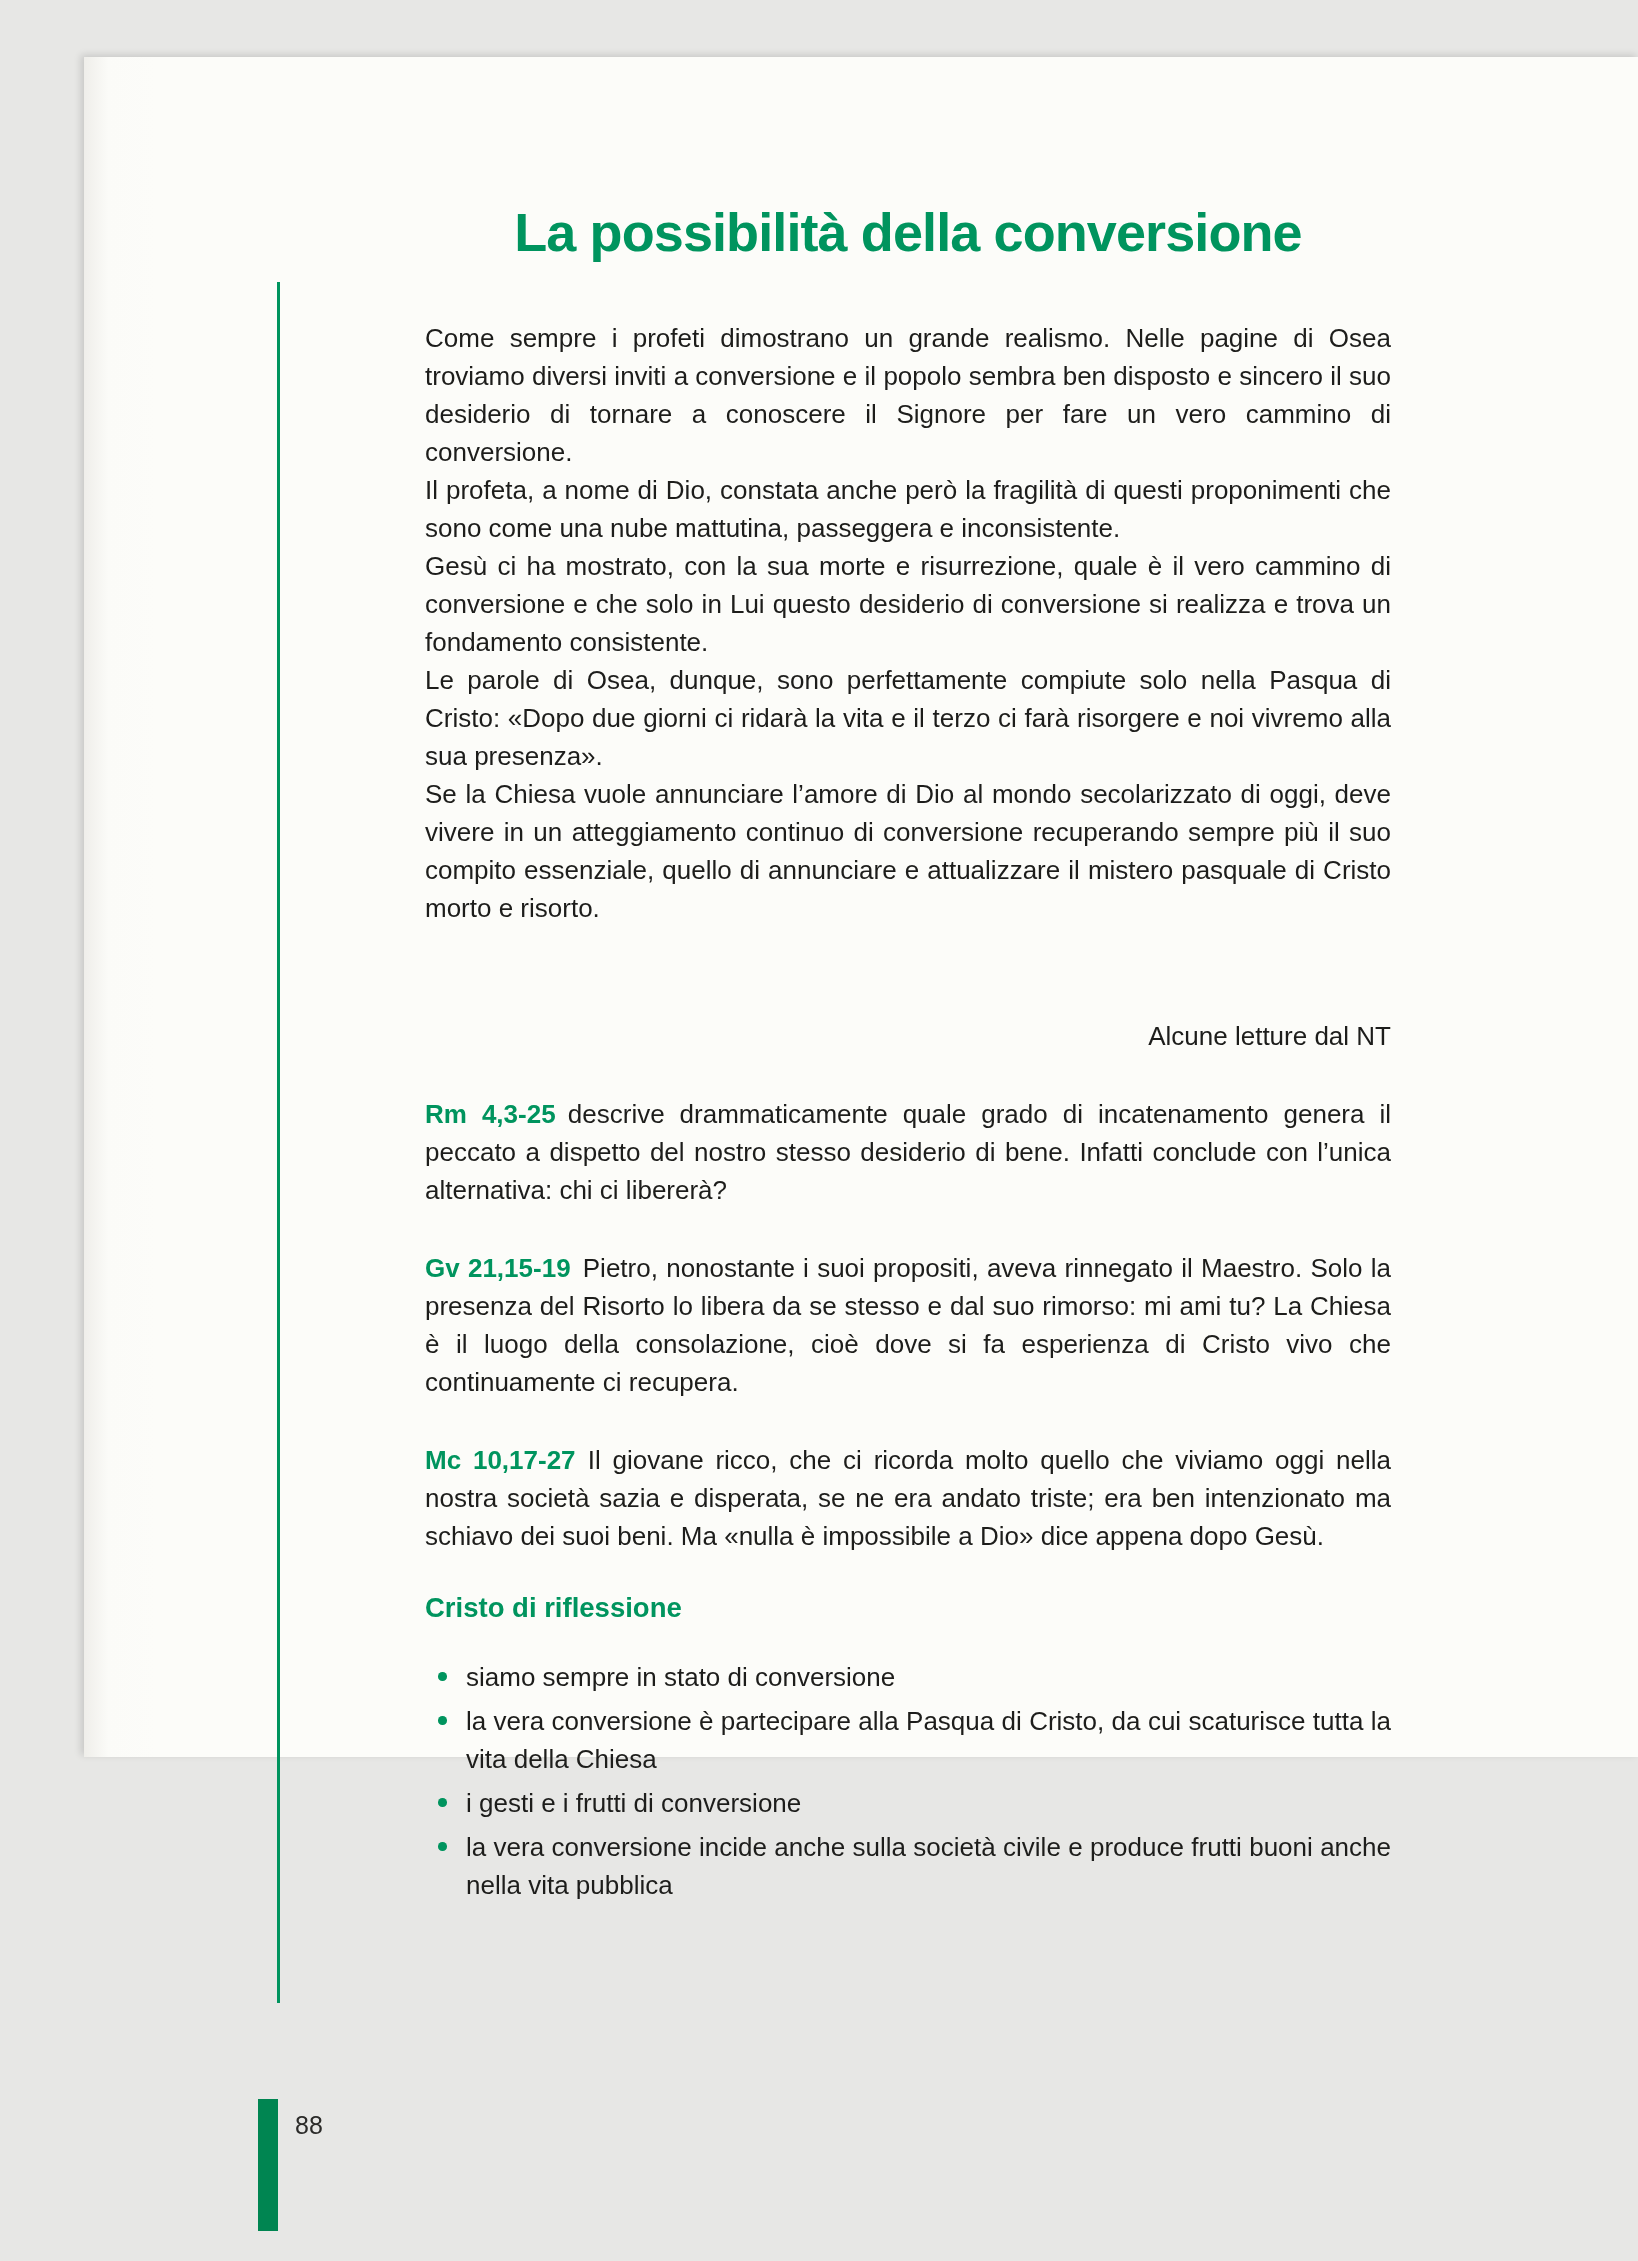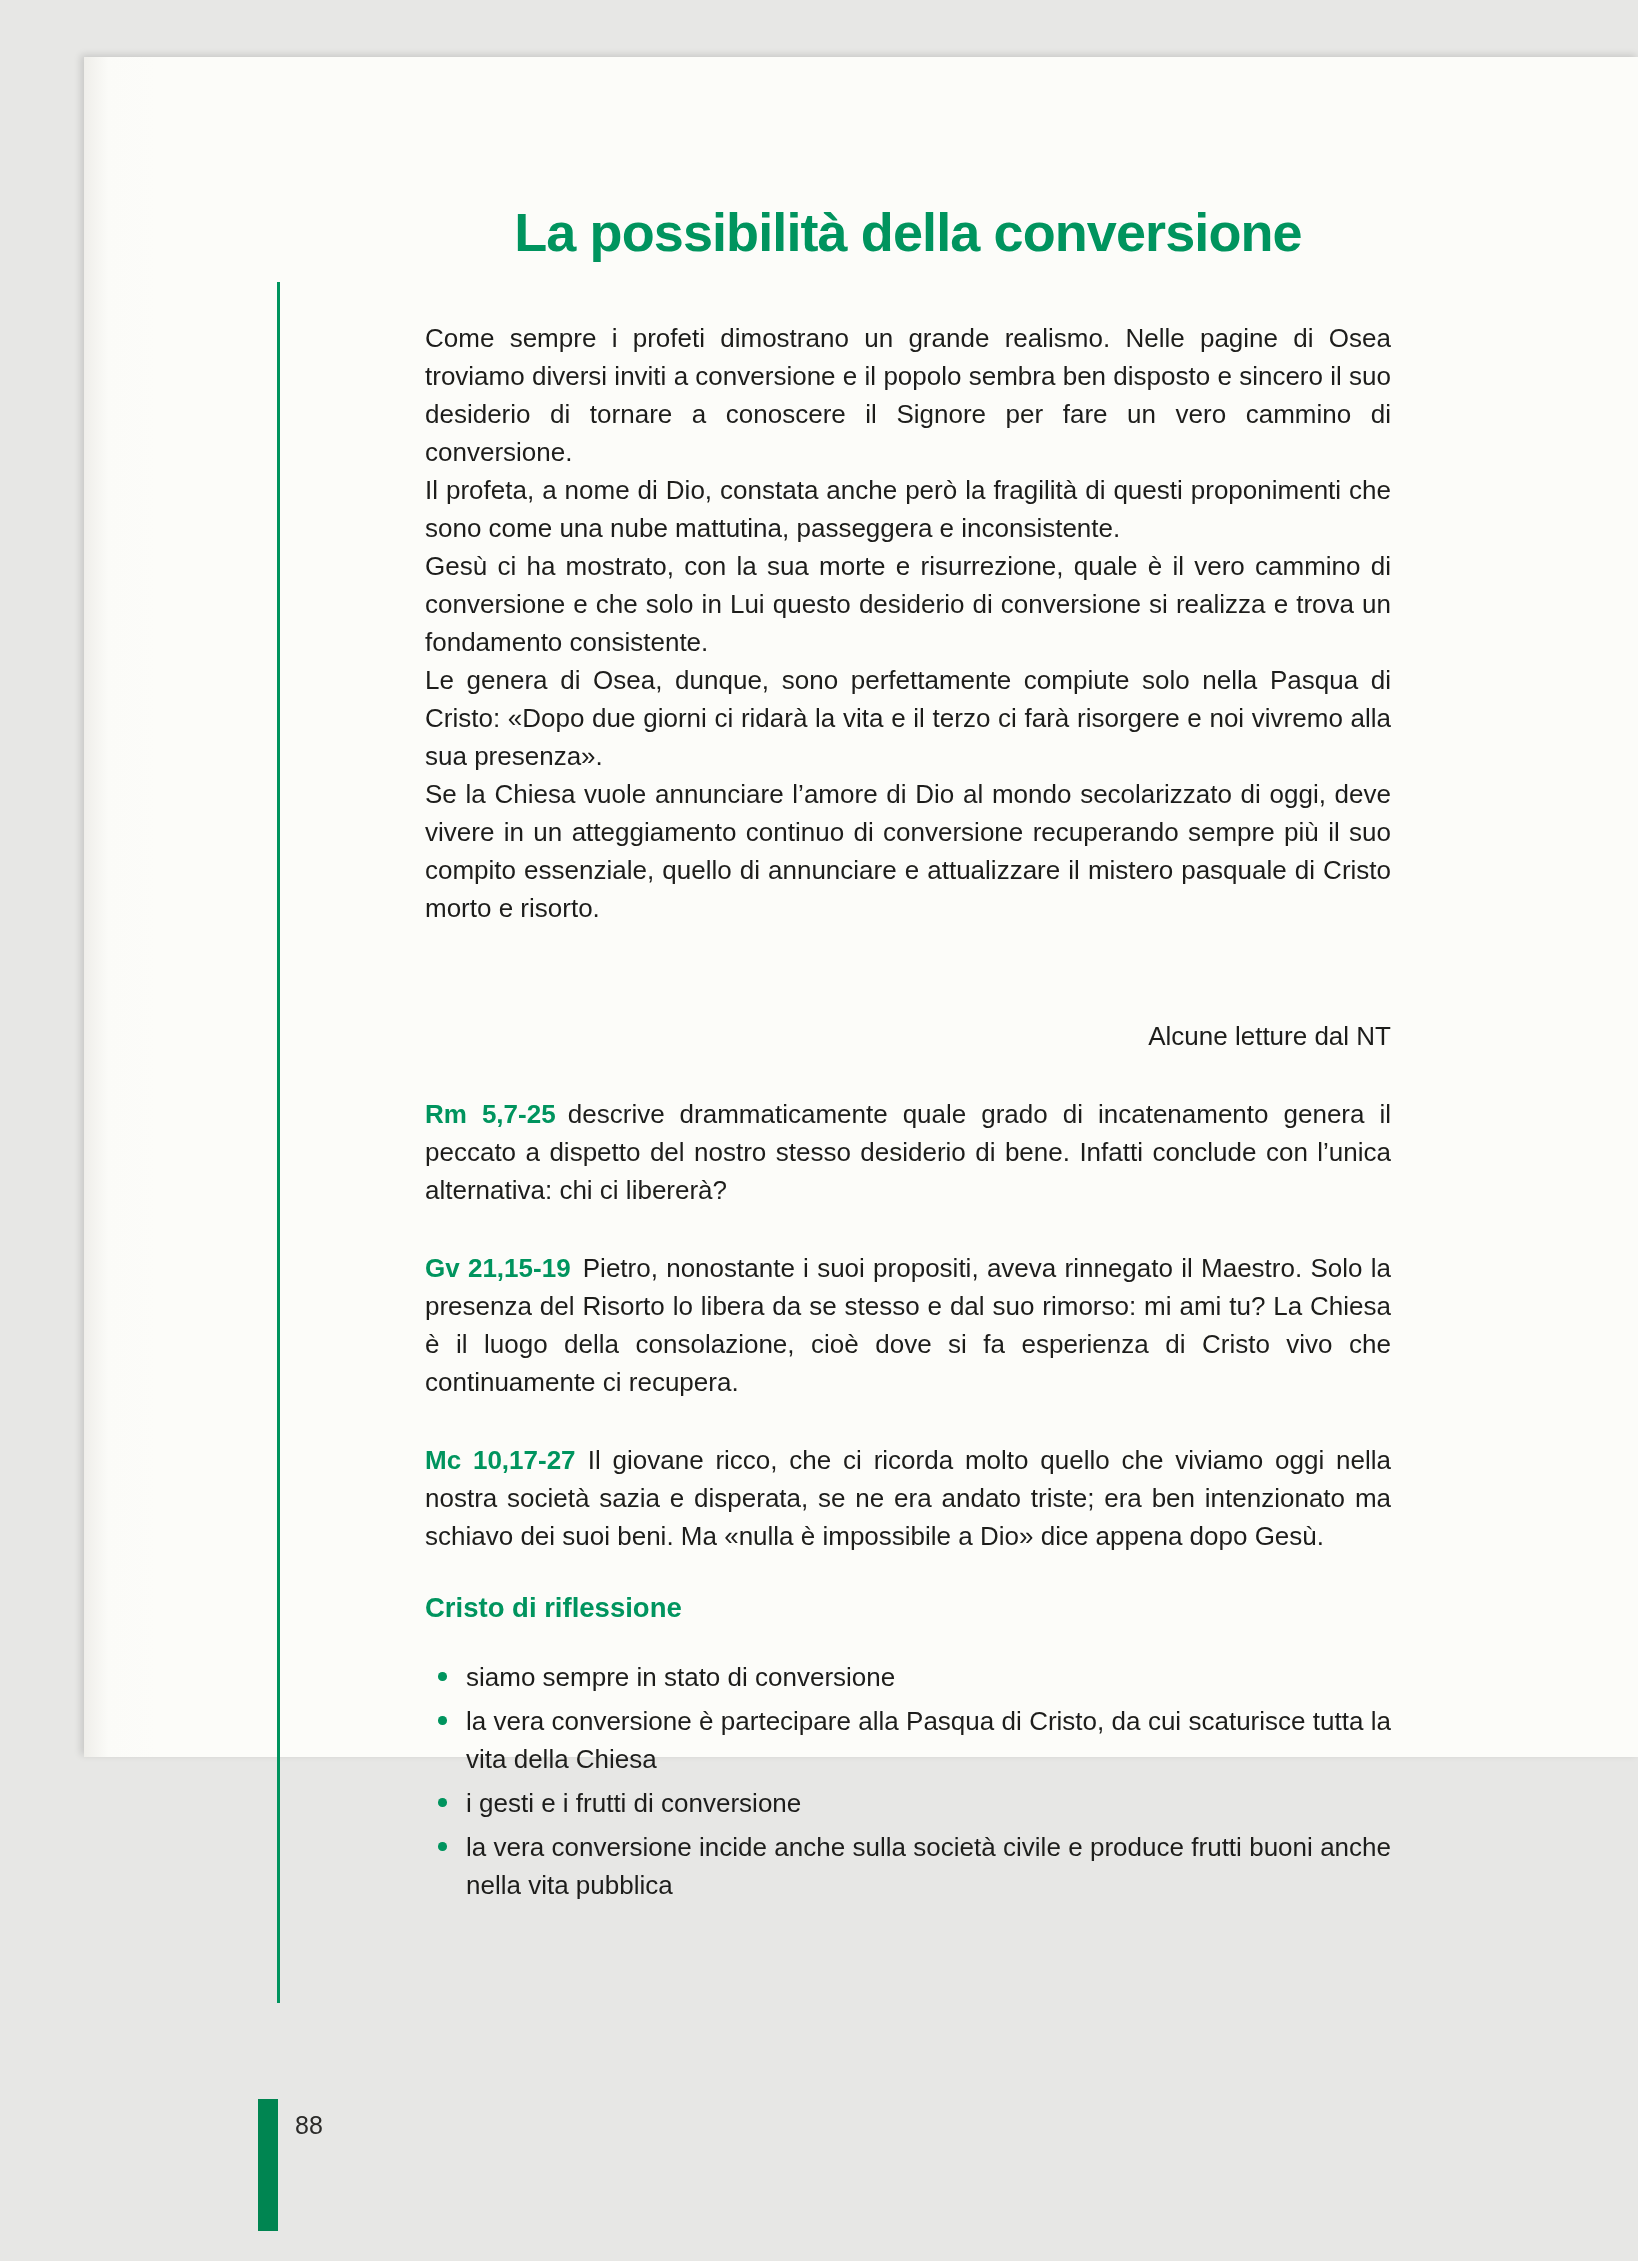--- a/index.html
+++ b/index.html
@@ -74,26 +74,26 @@
 
   <h1 class="title">La possibilità della conversione</h1>
 
   <div class="rule"></div>
 
   <div class="text-col">
 
     <p>Come sempre i profeti dimostrano un grande realismo. Nelle pagine di Osea troviamo diversi inviti a conversione e il popolo sembra ben disposto e sincero il suo desiderio di tornare a conoscere il Signore per fare un vero cammino di conversione.</p>
     <p>Il profeta, a nome di Dio, constata anche però la fragilità di questi proponimenti che sono come una nube mattutina, passeggera e inconsistente.</p>
     <p>Gesù ci ha mostrato, con la sua morte e risurrezione, quale è il vero cammino di conversione e che solo in Lui questo desiderio di conversione si realizza e trova un fondamento consistente.</p>
-    <p>Le genera di Osea, dunque, sono perfettamente compiute solo nella Pasqua di Cristo: «Dopo due giorni ci ridarà la vita e il terzo ci farà risorgere e noi vivremo alla sua presenza».</p>
+    <p>Le parole di Osea, dunque, sono perfettamente compiute solo nella Pasqua di Cristo: «Dopo due giorni ci ridarà la vita e il terzo ci farà risorgere e noi vivremo alla sua presenza».</p>
     <p>Se la Chiesa vuole annunciare l’amore di Dio al mondo secolarizzato di oggi, deve vivere in un atteggiamento continuo di conversione recuperando sempre più il suo compito essenziale, quello di annunciare e attualizzare il mistero pasquale di Cristo morto e risorto.</p>
 
     <p class="letture">Alcune letture dal NT</p>
 
-    <p class="reading"><span class="ref">Rm 5,7-25</span><span>descrive drammaticamente quale grado di incatenamento genera il peccato a dispetto del nostro stesso desiderio di bene. Infatti conclude con l’unica alternativa: chi ci libererà?</span></p>
+    <p class="reading"><span class="ref">Rm 4,3-25</span><span>descrive drammaticamente quale grado di incatenamento genera il peccato a dispetto del nostro stesso desiderio di bene. Infatti conclude con l’unica alternativa: chi ci libererà?</span></p>
 
     <p class="reading"><span class="ref">Gv 21,15-19</span><span>Pietro, nonostante i suoi propositi, aveva rinnegato il Maestro. Solo la presenza del Risorto lo libera da se stesso e dal suo rimorso: mi ami tu? La Chiesa è il luogo della consolazione, cioè dove si fa esperienza di Cristo vivo che continuamente ci recupera.</span></p>
 
     <p class="reading"><span class="ref">Mc 10,17-27</span><span>Il giovane ricco, che ci ricorda molto quello che viviamo oggi nella nostra società sazia e disperata, se ne era andato triste; era ben intenzionato ma schiavo dei suoi beni. Ma «nulla è impossibile a Dio» dice appena dopo Gesù.</span></p>
 
     <h2 class="spunti">Cristo di riflessione</h2>
 
     <ul class="bullets">
       <li><span class="dot"></span><span>siamo sempre in stato di conversione</span></li>
       <li><span class="dot"></span><span>la vera conversione è partecipare alla Pasqua di Cristo, da cui scaturisce tutta la vita della Chiesa</span></li>

